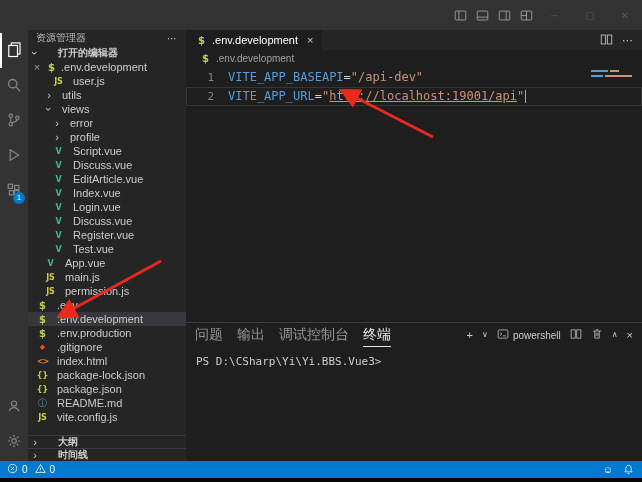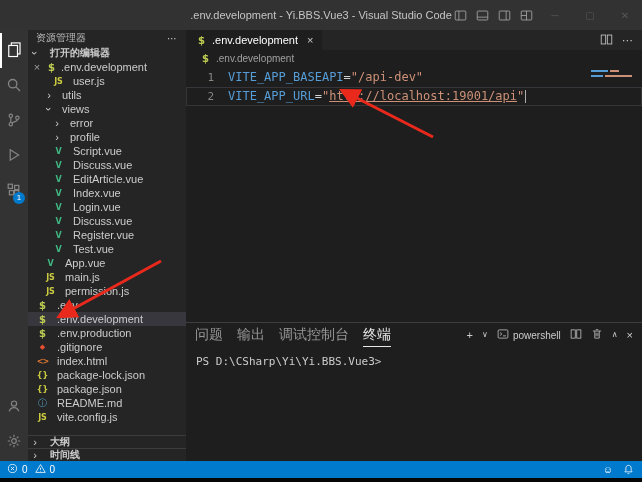--- a/index.html
+++ b/index.html
@@ -19,21 +19,21 @@
   .activitybar{width:28px;background:#333333;display:flex;flex-direction:column;align-items:center;padding-top:3px;flex:none}
   .ab-item{width:28px;height:35px;display:flex;align-items:center;justify-content:center;position:relative;border-left:2px solid transparent;border-right:2px solid transparent}
   .ab-item.active{border-left-color:#ffffff}
   .badge{position:absolute;right:1px;bottom:4px;background:#007acc;color:#fff;font-size:8px;min-width:12px;height:12px;border-radius:6px;display:flex;align-items:center;justify-content:center;line-height:1}
   .ab-bottom{margin-top:auto;display:flex;flex-direction:column;align-items:center;padding-bottom:2px}
 
   
   .sidebar{width:158px;background:#252526;display:flex;flex-direction:column;overflow:hidden;flex:none}
   .sb-title-row{height:16px;display:flex;align-items:center;justify-content:space-between;padding:0 8px;color:#b9b9b9;font-size:10px}
   .more{color:#cccccc;letter-spacing:1px}
-  .sec-header{height:14px;display:flex;align-items:center;gap:10px;font-weight:bold;color:#cccccc;font-size:10px;padding-left:2px;white-space:nowrap}
+  .sec-header{height:14px;display:flex;align-items:center;gap:18px;font-weight:bold;color:#cccccc;font-size:10px;padding-left:2px;white-space:nowrap}
   .sec-header.bordered{border-top:1px solid #3c3c3c;height:13px}
   .sec-header.outline{margin-top:auto}
   .chev{display:inline-block;width:10px;text-align:center;color:#cccccc;font-weight:normal;font-size:11px;flex:none}
   .chev.down{transform:rotate(90deg)}
   .oe-item{height:14px;display:flex;align-items:center;padding-left:4px;gap:3px}
   .oe-close{color:#9d9d9d;width:10px;text-align:center;flex:none}
   .fi{display:inline-block;width:13px;text-align:center;font-weight:bold;font-size:8px;flex:none;font-family:"DejaVu Sans",sans-serif}
   .fi-js{color:#cbcb41}
   .fi-vue{color:#41b883}
   .fi-env{color:#bfce53;font-size:10px}
@@ -87,21 +87,20 @@
   .bottomstrip{height:4px;background:#060606}
 
   .arrows{position:absolute;left:0;top:0;width:642px;height:482px;pointer-events:none;z-index:40}
 </style>
 </head>
 <body>
 
 <div class="screen">
 
   <div class="titlebar">
-    <div class="tb-title">.env.development - Yi.BBS.Vue3 - Visual Studio Code</div>
     <div class="tb-icons">
       <span>
           <svg width="13" height="13" viewBox="0 0 16 16" fill="none" stroke="#aaaaaa">
             <rect x="1.5" y="2.5" width="13" height="11" rx="1"></rect>
             <line x1="6" y1="2.5" x2="6" y2="13.5"></line>
           </svg>
         </span>
       <span>
           <svg width="13" height="13" viewBox="0 0 16 16" fill="none" stroke="#aaaaaa">
             <rect x="1.5" y="2.5" width="13" height="11" rx="1"></rect>

